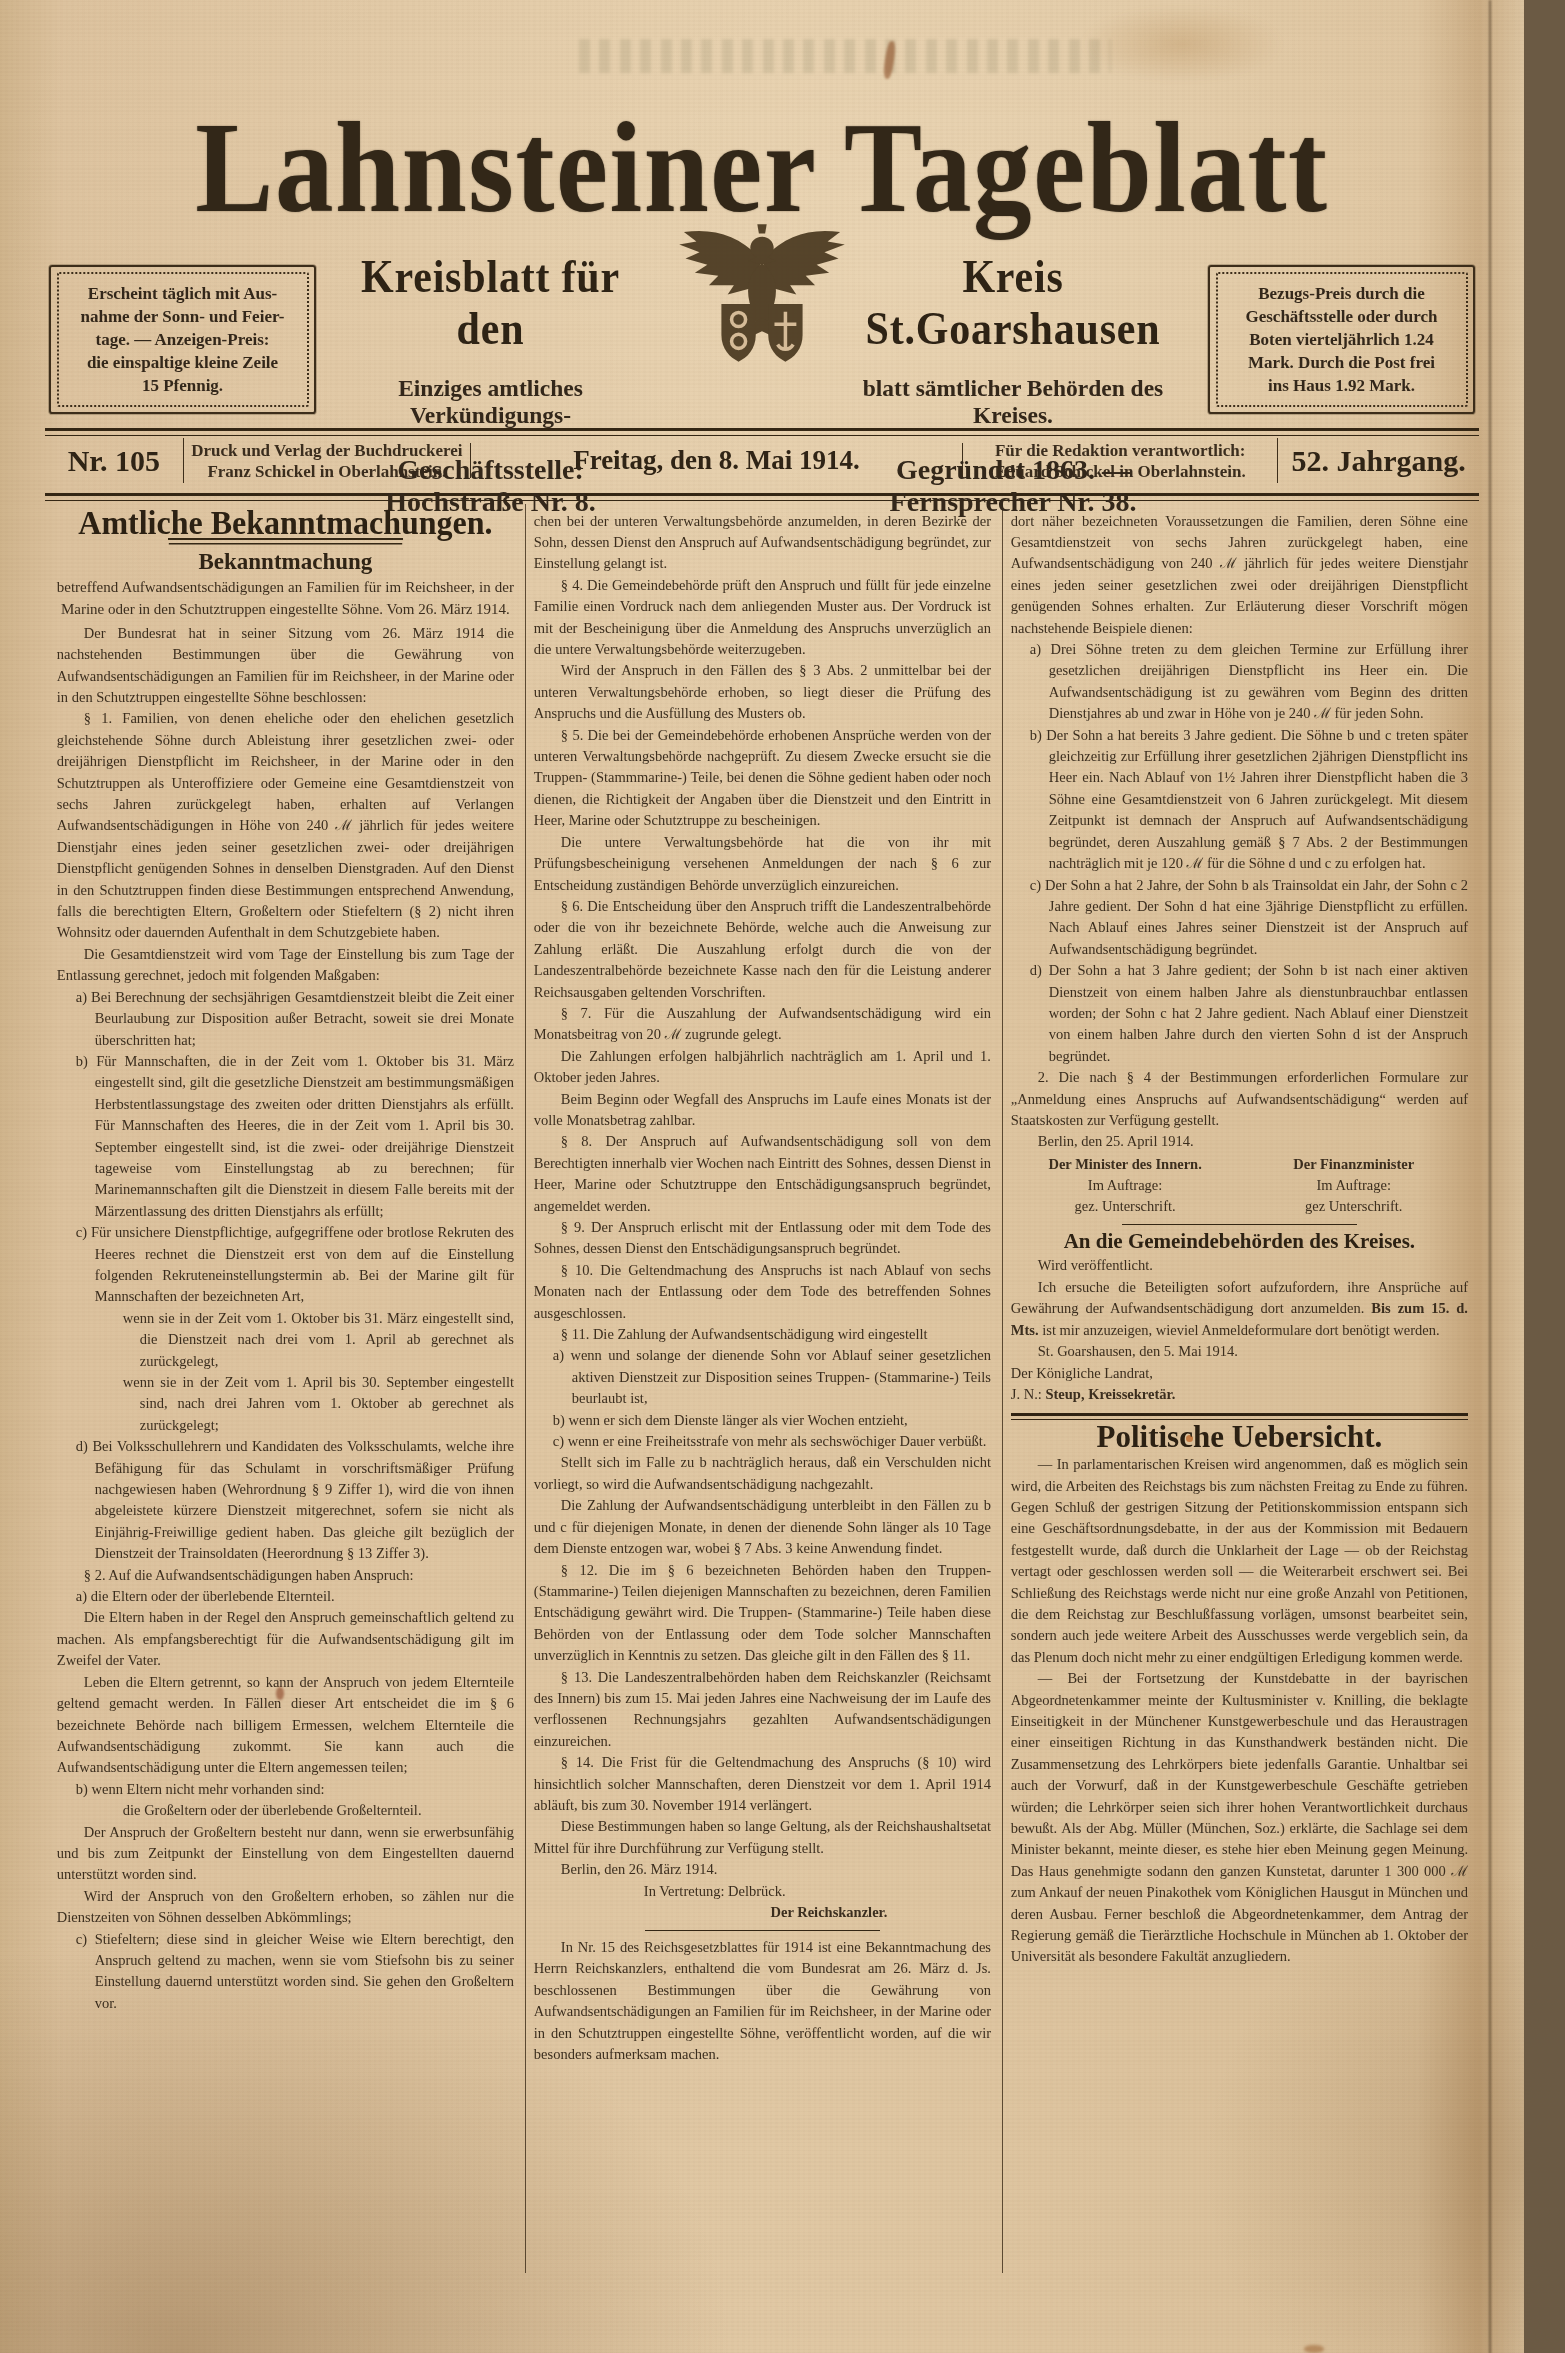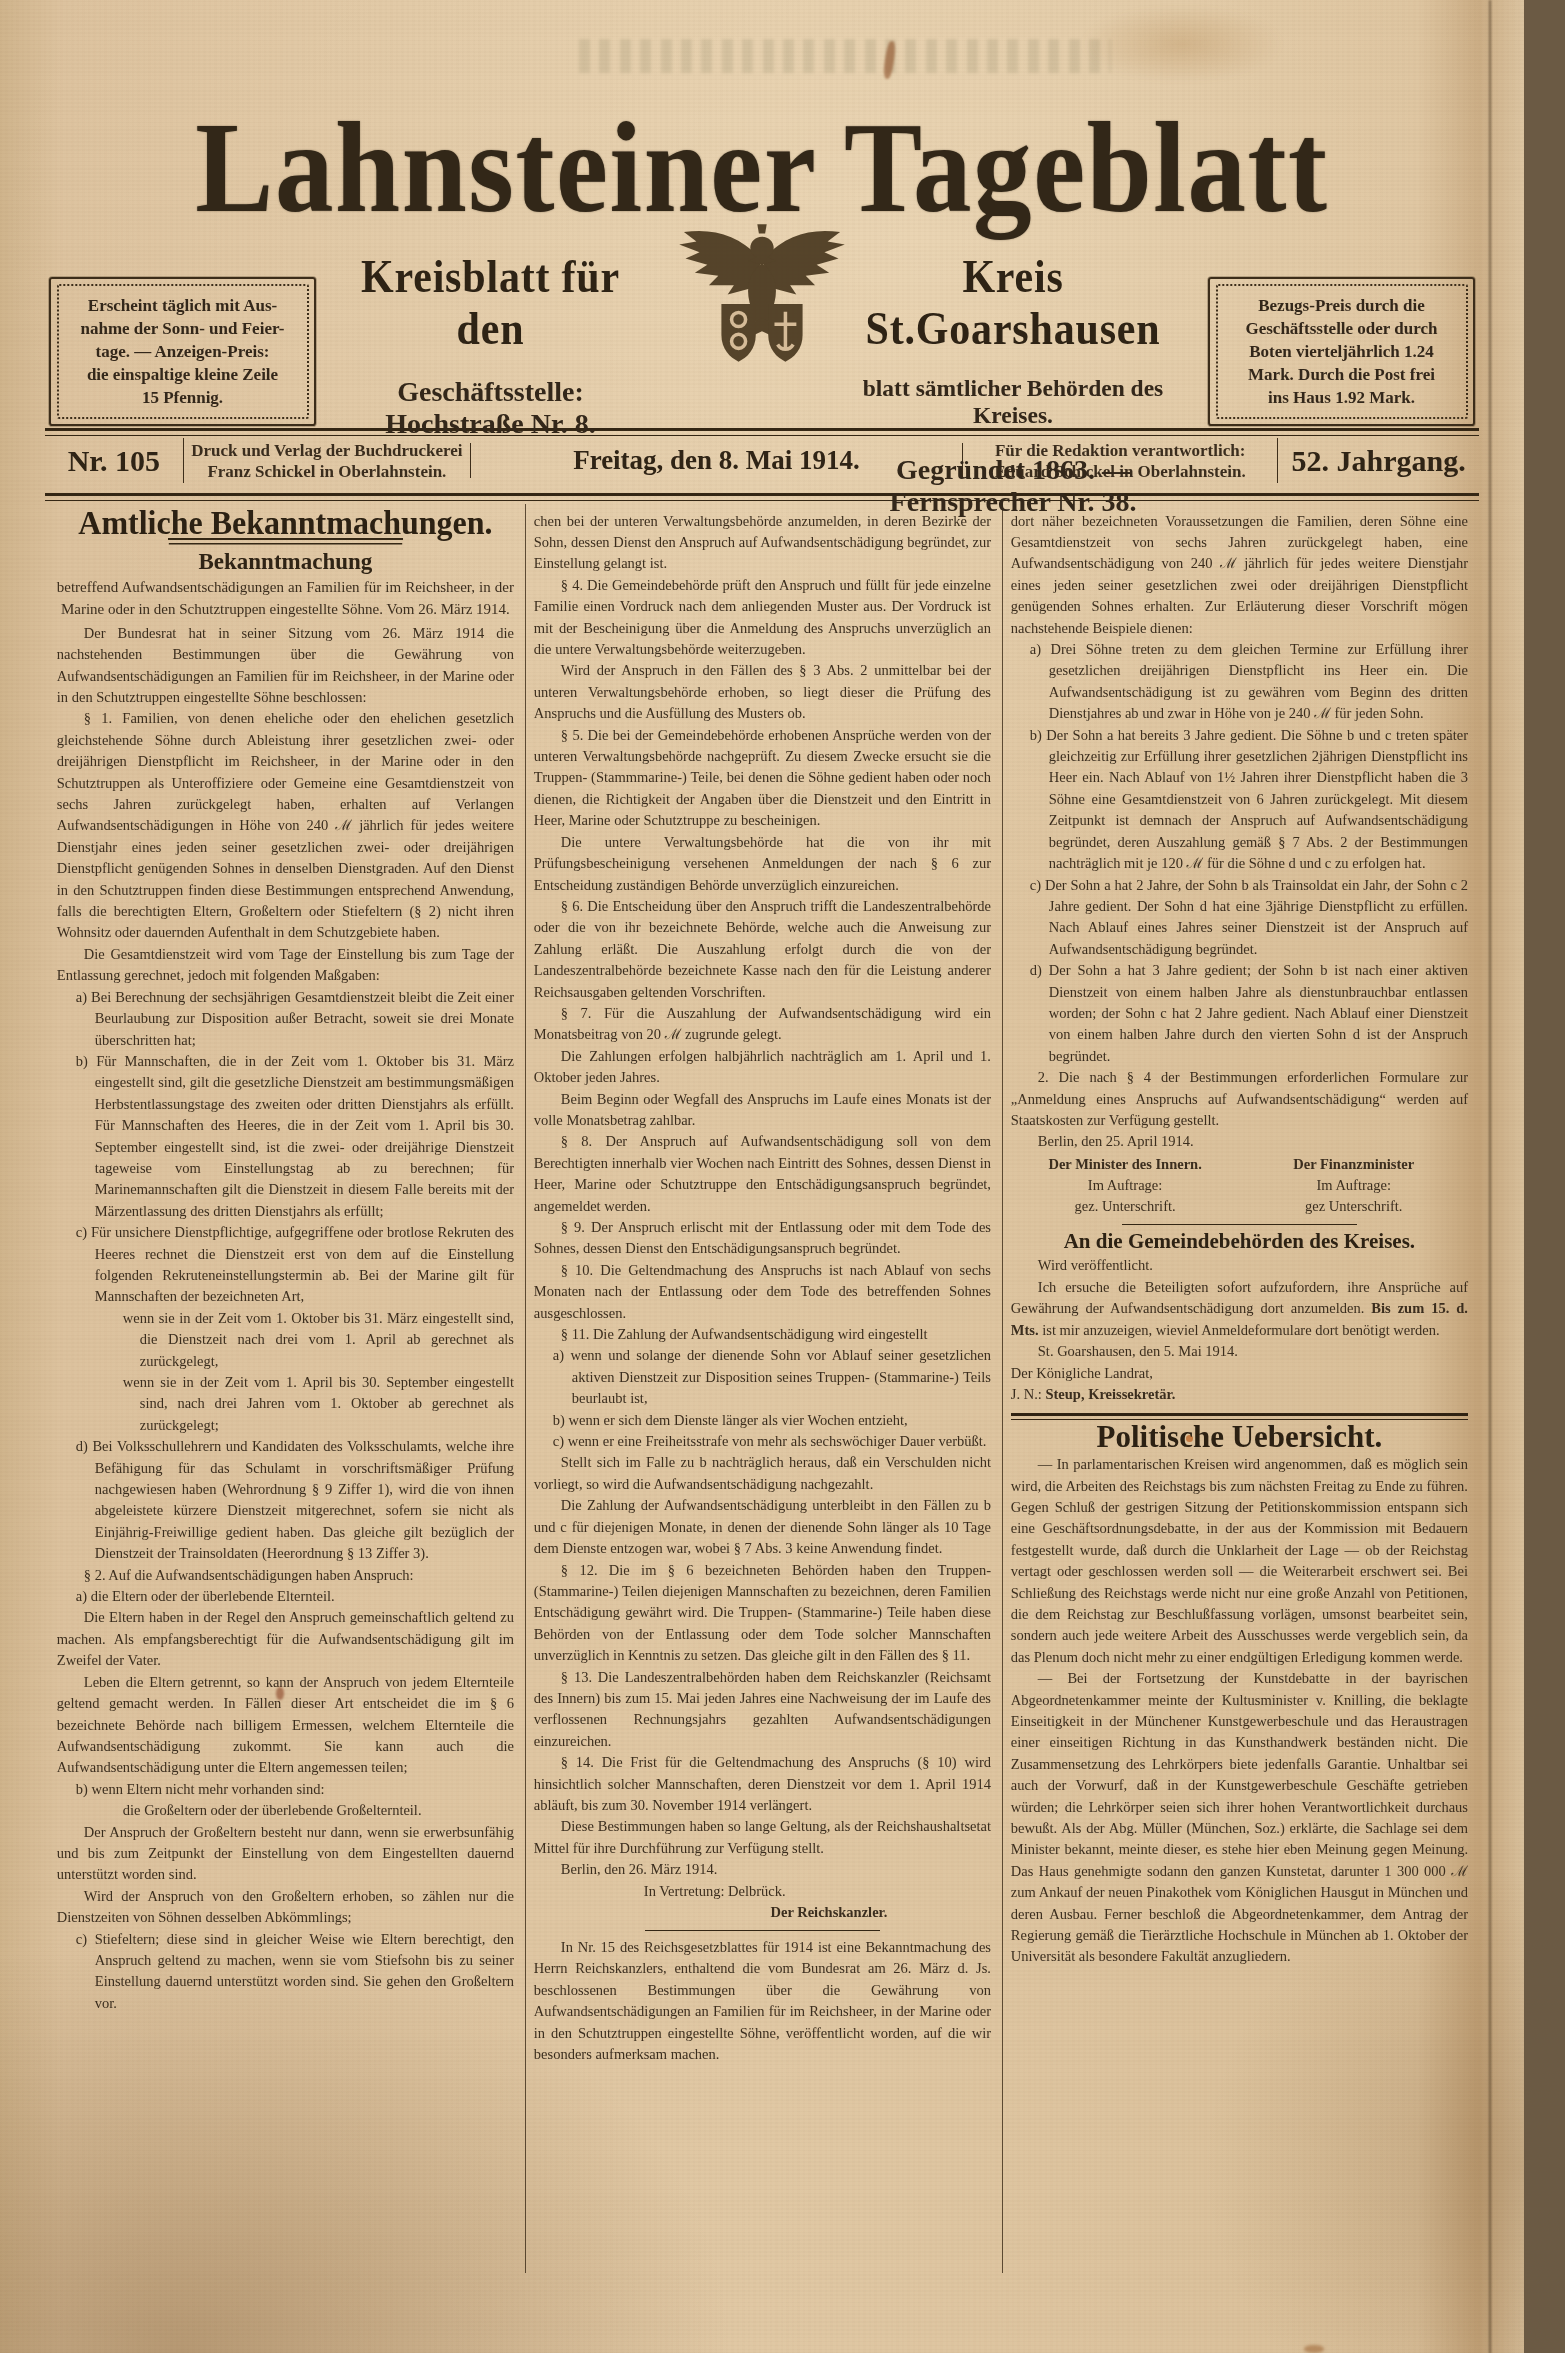--- a/index.html
+++ b/index.html
@@ -25,21 +25,21 @@
   .s5{left:1304px;top:2345px;width:20.4px;height:7.8px;background:rgba(150,90,40,.5);filter:blur(1.6px);}
   .ghost-top{position:absolute;left:579px;top:39px;width:532px;height:34px;opacity:.14;filter:blur(1.6px);
     background:repeating-linear-gradient(90deg, #6c6a4a 0 11px, transparent 11px 20.4px);}
 
   
   .masthead{margin:0;padding-top:92px;text-align:center;font-size:117px;line-height:1.05;
     font-weight:700;letter-spacing:1.6px;color:#322718;transform:scaleY(1.1);transform-origin:top;
     text-shadow:0 0 1.6px rgba(50,39,24,.55);}
   .header-band{position:relative;display:flex;justify-content:space-between;align-items:flex-start;
     margin:39px 49px 0 49px;height:166px;}
-  .ornate-box{width:252px;border:2.3px solid #3c2d1a;border-radius:3.1px;padding:5.5px;margin-top:23px;
+  .ornate-box{width:252px;border:2.3px solid #3c2d1a;border-radius:3.1px;padding:5.5px;margin-top:11px;
     box-shadow:0 0 0 0.8px rgba(60,45,26,.35);}
   .ornate-inner{border:2.3px dotted #3c2d1a;border-radius:2.3px;padding:7.8px 4.7px;text-align:center;
     font-weight:700;font-size:17px;line-height:23px;color:#33271a;}
   .header-center{flex:1;position:relative;display:flex;justify-content:space-between;padding:0 11px;}
   .hc-col{text-align:center;padding-top:1.6px;}
   .hc-left{width:327px;}
   .hc-right{width:368px;}
   .hc-big{font-size:42px;font-weight:700;letter-spacing:0.8px;color:#2e2315;transform:scaleY(1.08);}
   .hc-med{font-size:23.5px;font-weight:700;margin-top:23.5px;color:#33271a;}
   .hc-small{font-size:28px;font-weight:700;margin-top:25px;color:#33271a;}
@@ -102,20 +102,21 @@
         <div>nahme der Sonn- und Feier-</div>
         <div>tage. — Anzeigen-Preis:</div>
         <div>die einspaltige kleine Zeile</div>
         <div>15 Pfennig.</div>
       </div>
     </div>
 
     <div class="header-center">
       <div class="hc-col hc-left">
         <div class="hc-big">Kreisblatt für den</div>
+        <div class="hc-med">Einziges amtliches Verkündigungs-</div>
         <div class="hc-small">Geschäftsstelle: Hochstraße Nr. 8.</div>
       </div>
       <div class="emblem">
         <svg width="169" height="178" viewBox="0 0 216 228" aria-hidden="true">
           <g fill="#49381f" opacity="0.92">
             <path d="M108 54 C82 24 48 12 8 18 l16 12 -22 4 26 10 -18 8 28 8 -16 10 30 4 -12 12 32 0 -8 12 30 -8 z"></path>
             <path d="M108 54 C134 24 168 12 208 18 l-16 12 22 4 -26 10 18 8 -28 8 16 10 -30 4 12 12 -32 0 8 12 -30 -8 z"></path>
             <path d="M108 24 c9 0 15 7 15 14 0 5 -3 10 -8 12 l10 5 -17 5 -17 -5 10 -5 c-5 -2 -8 -7 -8 -12 0 -7 6 -14 15 -14 z"></path>
             <path d="M102 8 h12 l-2 12 h-8 z"></path>
             <path d="M108 58 c16 12 21 30 16 50 l-9 30 h-14 l-9 -30 c-5 -20 0 -38 16 -50 z"></path>

